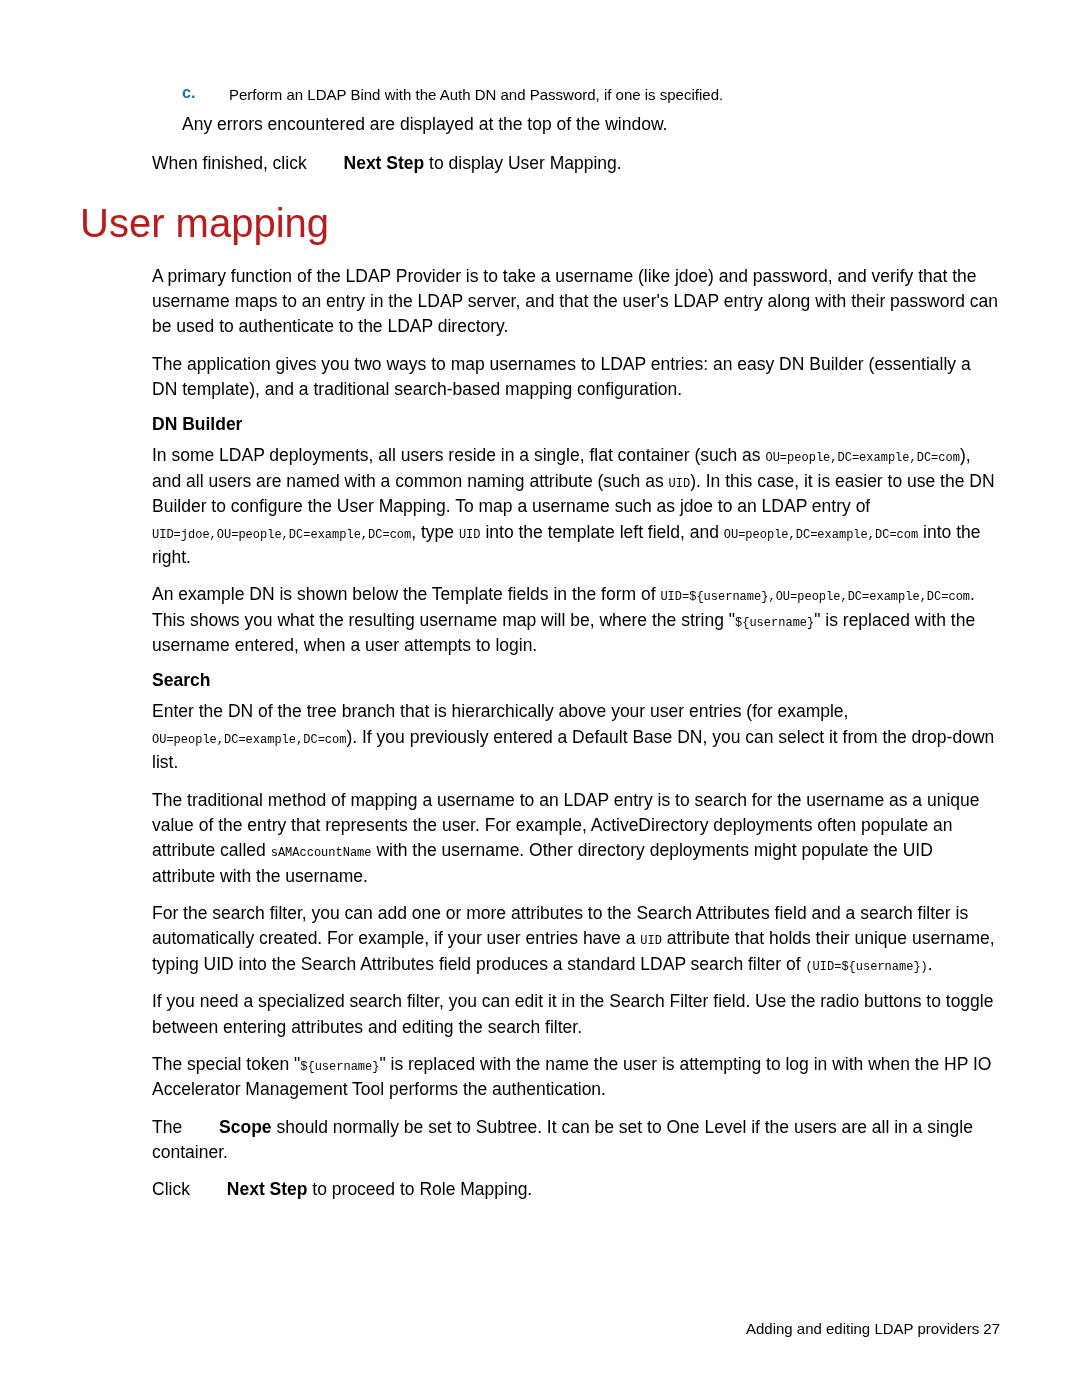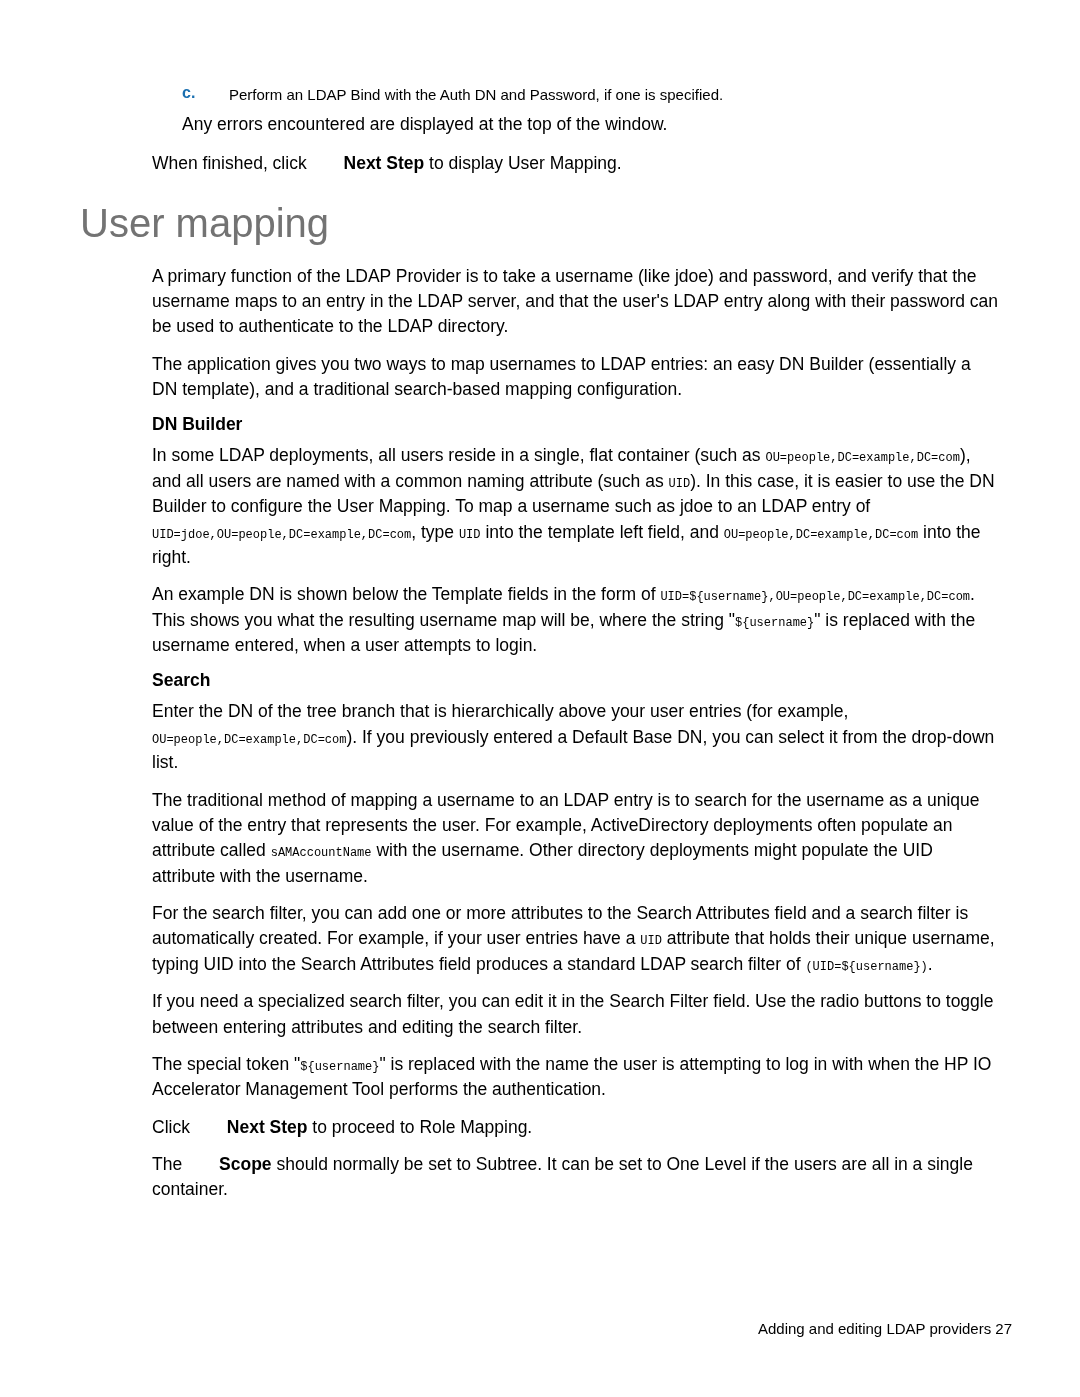--- a/index.html
+++ b/index.html
@@ -46,39 +46,39 @@
     margin-top: 4px;
     margin-bottom: 14px;
   }
   .para {
     font-size: 17.5px;
     line-height: 1.45;
     margin-bottom: 12px;
   }
   h1.section {
     font-size: 40px;
-    color: #737373;
+    color: #b91c1c;
     font-weight: 400;
     margin: 24px 0 18px -72px;
   }
   .bold { font-weight: 700; padding-left: 32px; }
   .subhead {
     font-weight: 700;
     font-size: 17.5px;
     margin-top: 8px;
     margin-bottom: 8px;
   }
   code, .mono {
     font-family: Liberation Mono, monospace;
     font-size: 12px;
   }
   .footer {
     position: absolute;
     bottom: 60px;
-    right: 68px;
+    right: 80px;
     font-size: 15px;
   }
 </style>
 </head>
 <body>
 
 <div class="page">
   <div class="content">
 
     <div class="li-c" style="margin-left:30px;">
@@ -121,23 +121,23 @@
       <span>For the search filter, you can add one or more attributes to the Search Attributes field and a search filter is automatically created. For example, if your user entries have a </span><span class="mono">UID</span><span> attribute that holds their unique username, typing UID into the Search Attributes field   produces a standard LDAP search filter of </span><span class="mono">(UID=${username})</span><span>.</span>
     </div>
 
     <div class="para">If you need a specialized search filter, you can edit it in the Search Filter field. Use the radio buttons to toggle between entering attributes and editing the search filter.</div>
 
     <div class="para">
       <span>The special token "</span><span class="mono">${username}</span><span>" is replaced with the name the user is attempting to log in with when the HP IO Accelerator Management Tool performs the authentication.</span>
     </div>
 
     <div class="para">
-      <span>Click </span><span class="bold">Next Step</span><span> to proceed to Role Mapping.</span>
+      <span>The </span><span class="bold">Scope</span><span> should normally be set to Subtree. It can be set to One Level if the users are all in a single container.</span>
     </div>
 
     <div class="para">
-      <span>The </span><span class="bold">Scope</span><span> should normally be set to Subtree. It can be set to One Level if the users are all in a single container.</span>
+      <span>Click </span><span class="bold">Next Step</span><span> to proceed to Role Mapping.</span>
     </div>
 
   </div>
 
   <div class="footer">Adding and editing LDAP providers   27</div>
 </div>
 
 </body></html>

